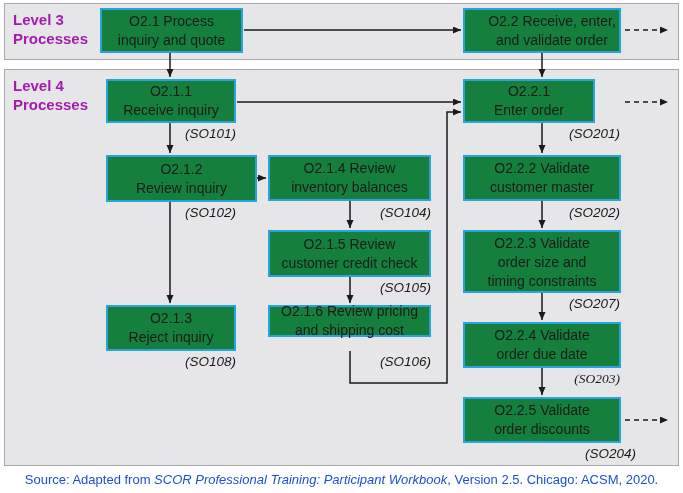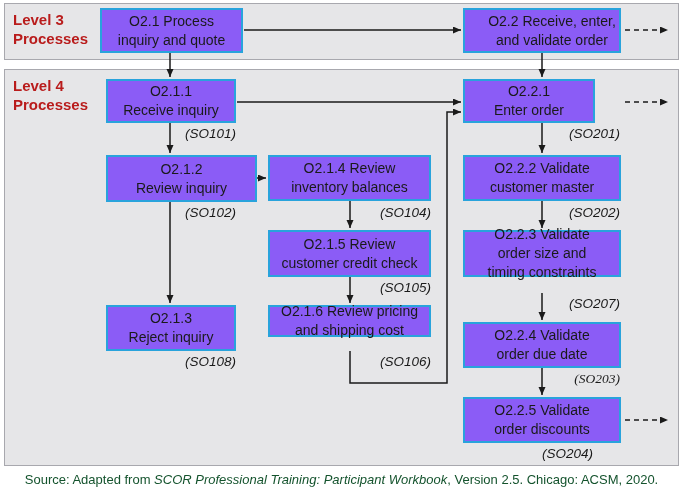--- a/index.html
+++ b/index.html
@@ -7,59 +7,59 @@
     position:relative;width:683px;height:493px;background:#ffffff;overflow:hidden;
     font-family:"Liberation Sans","DejaVu Sans",sans-serif;color:#1a1a1a;
   }
   .band{
     position:absolute;background:#e6e6e8;border:1px solid #a8a8ae;box-sizing:border-box;z-index:0;
   }
   #band-l3{left:4px;top:3px;width:675px;height:57px;}
   #band-l4{left:4px;top:69px;width:675px;height:397px;}
   .band-label{
     position:absolute;left:8px;top:6px;font-size:15px;font-weight:bold;
-    line-height:19px;white-space:pre-line;color:#b91c1c;
+    line-height:19px;white-space:pre-line;color:#a21caf;
   }
   #arrows{position:absolute;left:0;top:0;z-index:1;}
   .node{
-    position:absolute;background:#8b5cf6;border:2px solid #29a3dc;box-sizing:border-box;
+    position:absolute;background:#15803d;border:2px solid #29a3dc;box-sizing:border-box;
     display:flex;align-items:center;justify-content:center;text-align:center;z-index:2;
   }
   .nl{font-size:14px;line-height:19px;white-space:pre-line;color:#1a1a1a;}
   #n-o21 {left:100px;top:8px;  width:143px;height:45px;}
   #n-o22 {left:463px;top:8px;  width:158px;height:45px;padding-left:20px;}
   #n-o211{left:106px;top:79px; width:130px;height:44px;}
   #n-o212{left:106px;top:155px;width:151px;height:47px;}
   #n-o213{left:106px;top:305px;width:130px;height:46px;}
   #n-o214{left:268px;top:155px;width:163px;height:46px;}
   #n-o215{left:268px;top:230px;width:163px;height:47px;}
   #n-o216{left:268px;top:305px;width:163px;height:32px;}
   #n-o221{left:463px;top:79px; width:132px;height:44px;}
   #n-o222{left:463px;top:155px;width:158px;height:46px;}
-  #n-o223{left:463px;top:230px;width:158px;height:47px;}
+  #n-o223{left:463px;top:230px;width:158px;height:63px;align-items:flex-end;}
   #n-o224{left:463px;top:322px;width:158px;height:46px;}
   #n-o225{left:463px;top:397px;width:158px;height:46px;}
   .ref{
     position:absolute;width:100px;text-align:right;font-size:13.5px;font-style:italic;
     color:#1a1a1a;z-index:2;
   }
   #r-o211{left:136px;top:126px;}
   #r-o212{left:136px;top:205px;}
   #r-o213{left:136px;top:354px;}
   #r-o214{left:331px;top:205px;}
   #r-o215{left:331px;top:280px;}
   #r-o216{left:331px;top:354px;}
   #r-o221{left:520px;top:126px;}
   #r-o222{left:520px;top:205px;}
   #r-o223{left:520px;top:296px;}
   #r-o224{left:520px;top:371px;font-family:Liberation Serif, serif;}
-  #r-o225{left:493px;top:446px;}
+  #r-o225{left:536px;top:446px;}
   #source-line{
     position:absolute;left:0;top:472px;width:683px;text-align:center;
-    font-size:13px;color:#14532d;z-index:2;
+    font-size:13px;color:#1d4ed8;z-index:2;
   }
   #source-line .it{font-style:italic;}
 </style>
 </head>
 <body>
 
 <div id="stage">
 
   <div class="band" id="band-l3">
     <div class="band-label">Level 3

